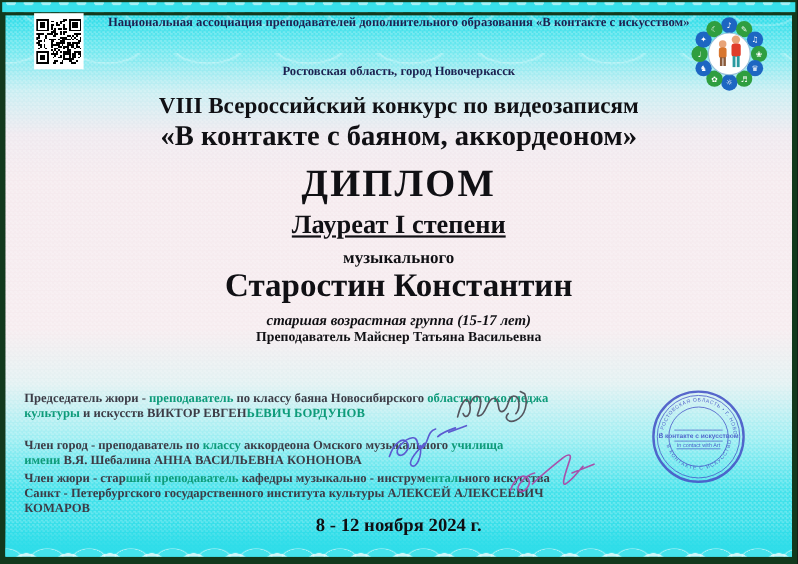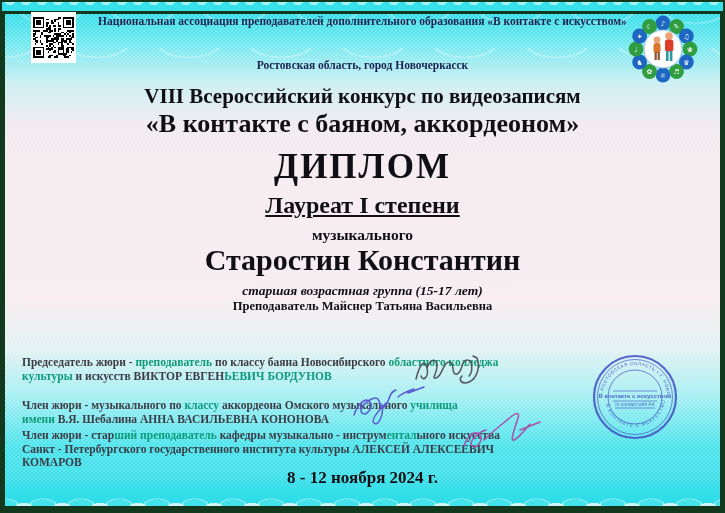--- a/index.html
+++ b/index.html
@@ -336,21 +336,21 @@
   <div class="txt t1">VIII Всероссийский конкурс по видеозаписям</div>
   <div class="txt t2">«В контакте с баяном, аккордеоном»</div>
   <div class="txt diploma">ДИПЛОМ</div>
   <div class="txt laureate">Лауреат I степени</div>
   <div class="txt nagr">музыкального</div>
   <div class="txt name">Старостин Константин</div>
   <div class="txt age">старшая возрастная группа (15-17 лет)</div>
   <div class="txt teacher">Преподаватель Майснер Татьяна Васильевна</div>
 
   <div class="jury" style="top:356px; width:478px"><span class="seg-dark">Председатель жюри - </span><span class="seg-teal">преподаватель</span><span class="seg-dark"> по классу баяна Новосибирского </span><span class="seg-teal">областного</span><span class="seg-dark"> </span><span class="seg-teal">колледжа</span><span class="seg-dark"> </span><span class="seg-teal">культуры</span><span class="seg-dark"> и искусств ВИКТОР ЕВГЕН</span><span class="seg-teal">ЬЕВИЧ</span><span class="seg-dark"> </span><span class="seg-teal">БОРДУНОВ</span></div>
-  <div class="jury" style="top:399px; width:438px"><span class="seg-dark">Член жюри - музыкального по </span><span class="seg-teal">классу</span><span class="seg-dark"> аккордеона Омского музыкального </span><span class="seg-teal">училища</span><span class="seg-dark"> </span><span class="seg-teal">имени</span><span class="seg-dark"> В.Я. Шебалина АННА ВАСИЛЬЕВНА КОНОНОВА</span></div>
+  <div class="jury" style="top:399px; width:438px"><span class="seg-dark">Член город - преподаватель по </span><span class="seg-teal">классу</span><span class="seg-dark"> аккордеона Омского музыкального </span><span class="seg-teal">училища</span><span class="seg-dark"> </span><span class="seg-teal">имени</span><span class="seg-dark"> В.Я. Шебалина АННА ВАСИЛЬЕВНА КОНОНОВА</span></div>
   <div class="jury" style="top:429px; width:482px"><span class="seg-dark">Член жюри - стар</span><span class="seg-teal">ший</span><span class="seg-dark"> </span><span class="seg-teal">преподаватель</span><span class="seg-dark"> кафедры музыкально - инструм</span><span class="seg-teal">ентал</span><span class="seg-dark">ьного искусства Санкт - Петербургского государственного института культуры АЛЕКСЕЙ АЛЕКСЕЕВИЧ КОМАРОВ</span></div>
 
   <div class="txt date">8 - 12 ноября 2024 г.</div>
 
   <svg class="sig" style="left:412px; top:349px" width="76" height="44" viewBox="0 0 76 44">
     <path style="stroke:var(--sig-dark)" stroke-width="1.5" d="M4 30 C8 14 13 10 15 19 C17 28 11 33 9 27 M15 19 C19 8 25 10 25 17 C25 25 19 30 24 29 C30 28 31 13 37 13 C43 13 39 27 45 25 C51 23 49 11 55 11 C61 11 61 23 57 27 M61 7 L65 9 C68 17 66 29 57 33 C50 36 46 31 50 27"></path>
   </svg>
   <svg class="sig" style="left:348px; top:375px" width="82" height="54" viewBox="0 0 82 54">
     <path style="stroke:var(--sig-blue)" stroke-width="1.5" d="M6 40 C10 28 18 22 22 27 C26 32 18 42 14 38 C10 34 20 24 27 23 C34 22 30 36 36 32 C42 28 40 17 48 15 M34 30 C36 40 30 52 26 48 C23 45 30 36 38 28 M50 22 C54 18 60 16 66 14 M60 18 L76 12"></path>
   </svg>

